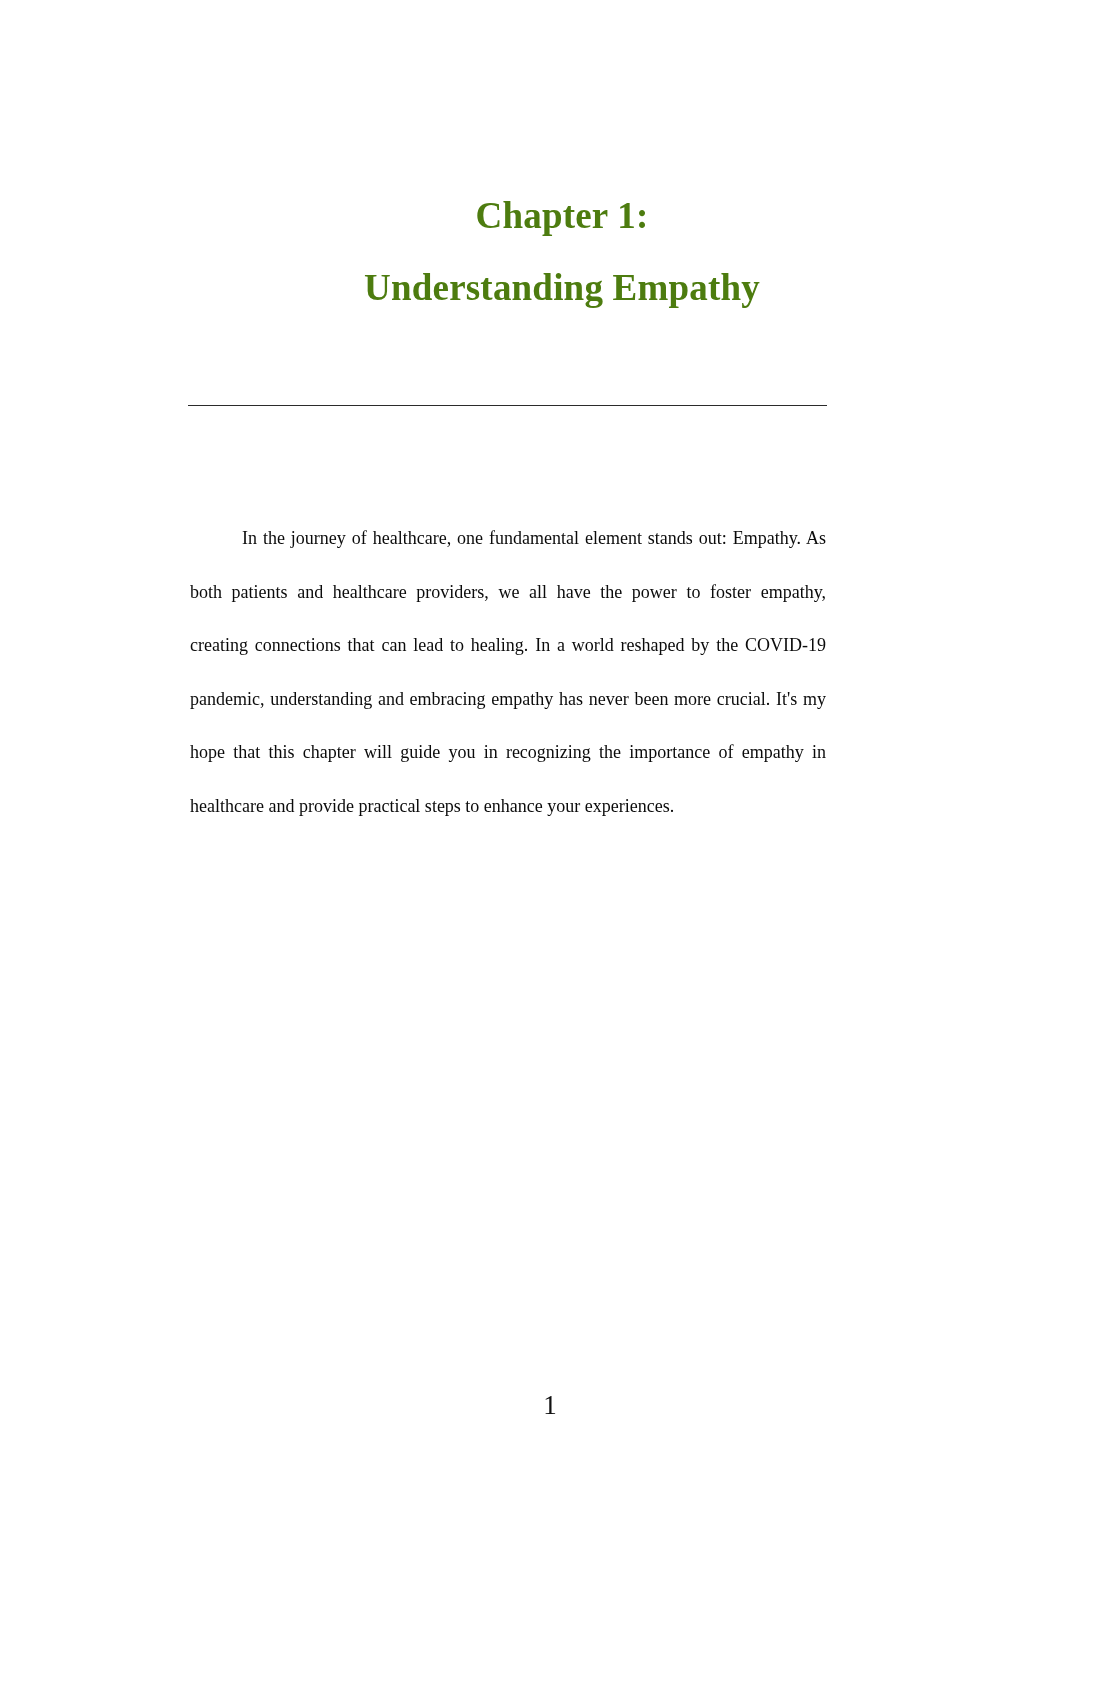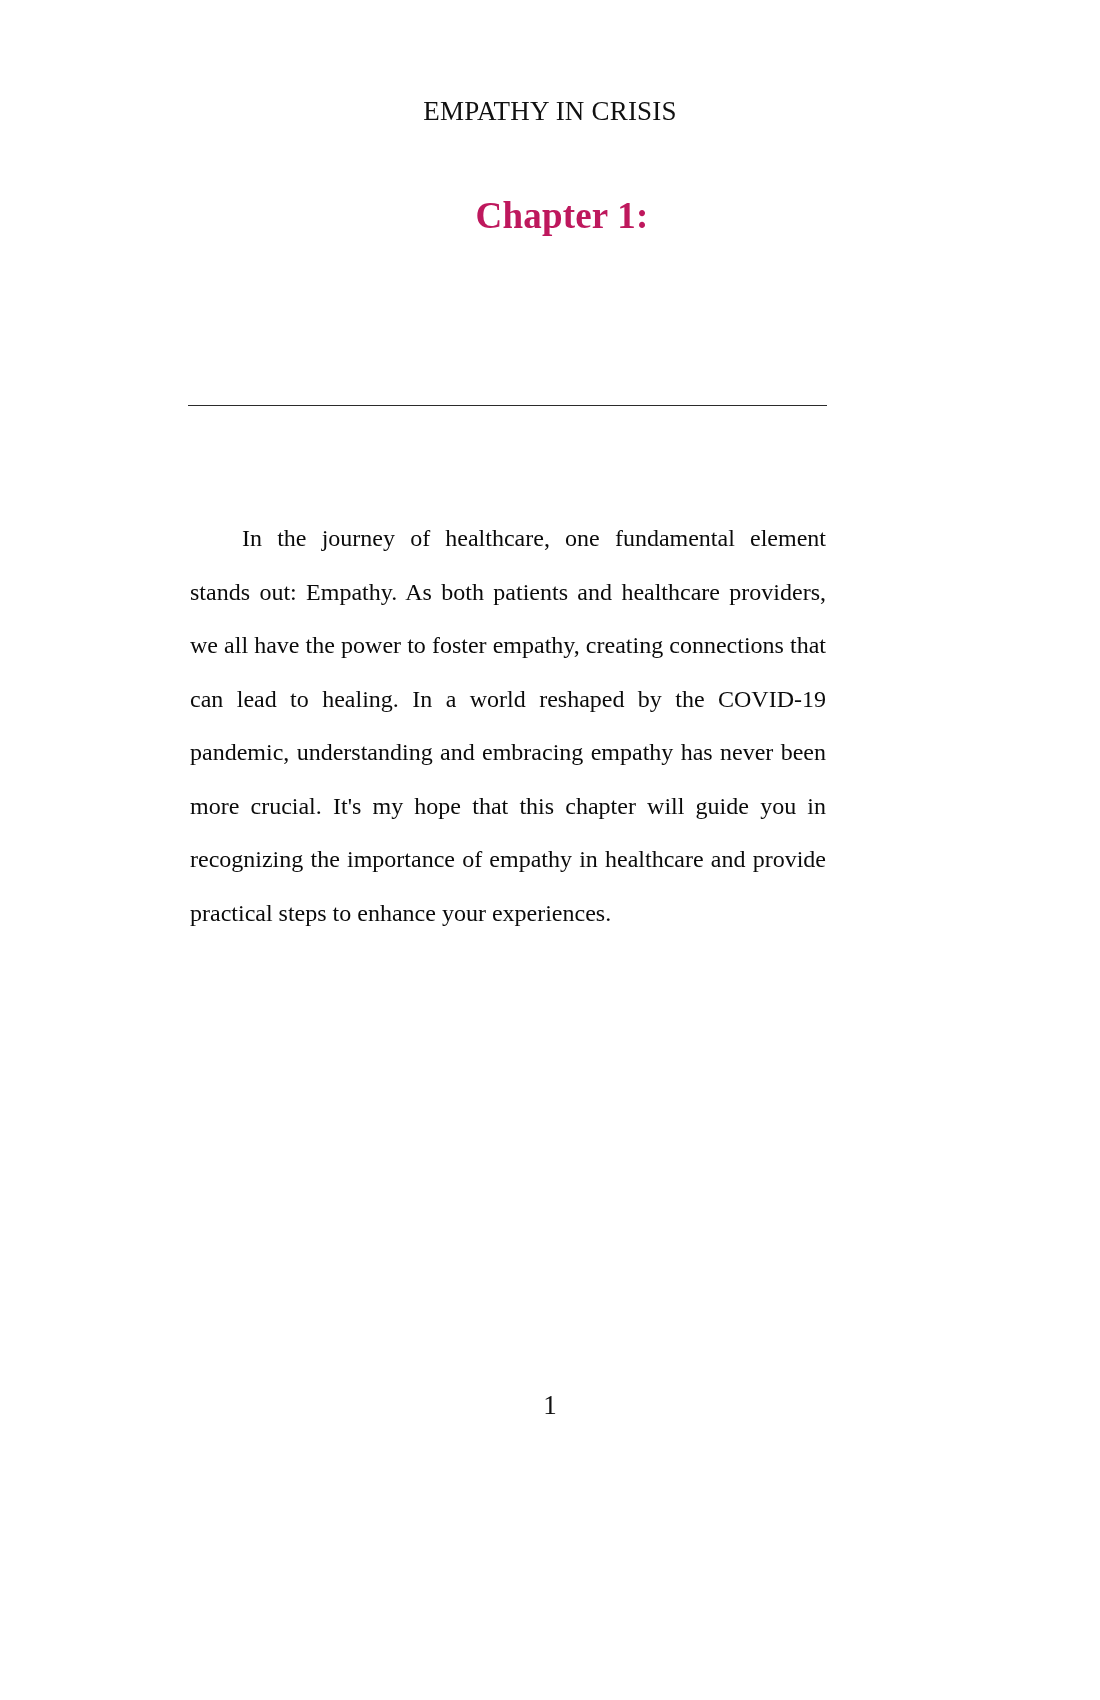--- a/index.html
+++ b/index.html
@@ -42,21 +42,21 @@
     position: absolute;
     top: 180px;
     left: 0;
     width: 1100px;
     text-align: center;
   }
   .chapter-title .title-line {
     font-weight: bold;
     font-size: 37px;
     line-height: 72px;
-    color: #be185d;
+    color: #4d7c0f;
     white-space: nowrap;
     letter-spacing: 0.2px;
     margin-left: 24px;
   }
 
   
   .divider {
     position: absolute;
     top: 405px;
     left: 188px;
@@ -66,21 +66,21 @@
   }
 
   
   .body-text {
     position: absolute;
     top: 512px;
     left: 190px;
     width: 636px;
   }
   .para {
-    font-size: 24px;
+    font-size: 18px;
     line-height: 53.5px;
     text-align: justify;
     text-justify: inter-word;
     margin: 0 0 22px 0;
     color: #0b0b0b;
     hyphens: none;
     -webkit-hyphens: none;
   }
   .para:last-child {
     margin-bottom: 0;
@@ -99,24 +99,24 @@
     text-align: center;
     font-size: 27px;
     color: #111111;
   }
 </style>
 </head>
 <body>
 
 <div class="page">
 
-  <div class="running-header">EMPATHY IN CRISIS</div>
 
   <div class="chapter-title">
     <div class="title-line">Chapter 1:</div>
+    <div class="title-line">Understanding Empathy</div>
   </div>
 
   <div class="divider"></div>
 
   <div class="body-text">
     <p class="para"><span class="indent"></span><span>In the journey of healthcare, one fundamental element stands out: Empathy. As both patients and healthcare providers, we all have the power to foster empathy, creating connections that can lead to healing. In a world reshaped by the COVID-19 pandemic, understanding and embracing empathy has never been more crucial. It's my hope that this chapter will guide you in recognizing the importance of empathy in healthcare and provide practical steps to enhance your experiences.</span></p>
   </div>
 
   <div class="page-number">1</div>
 

